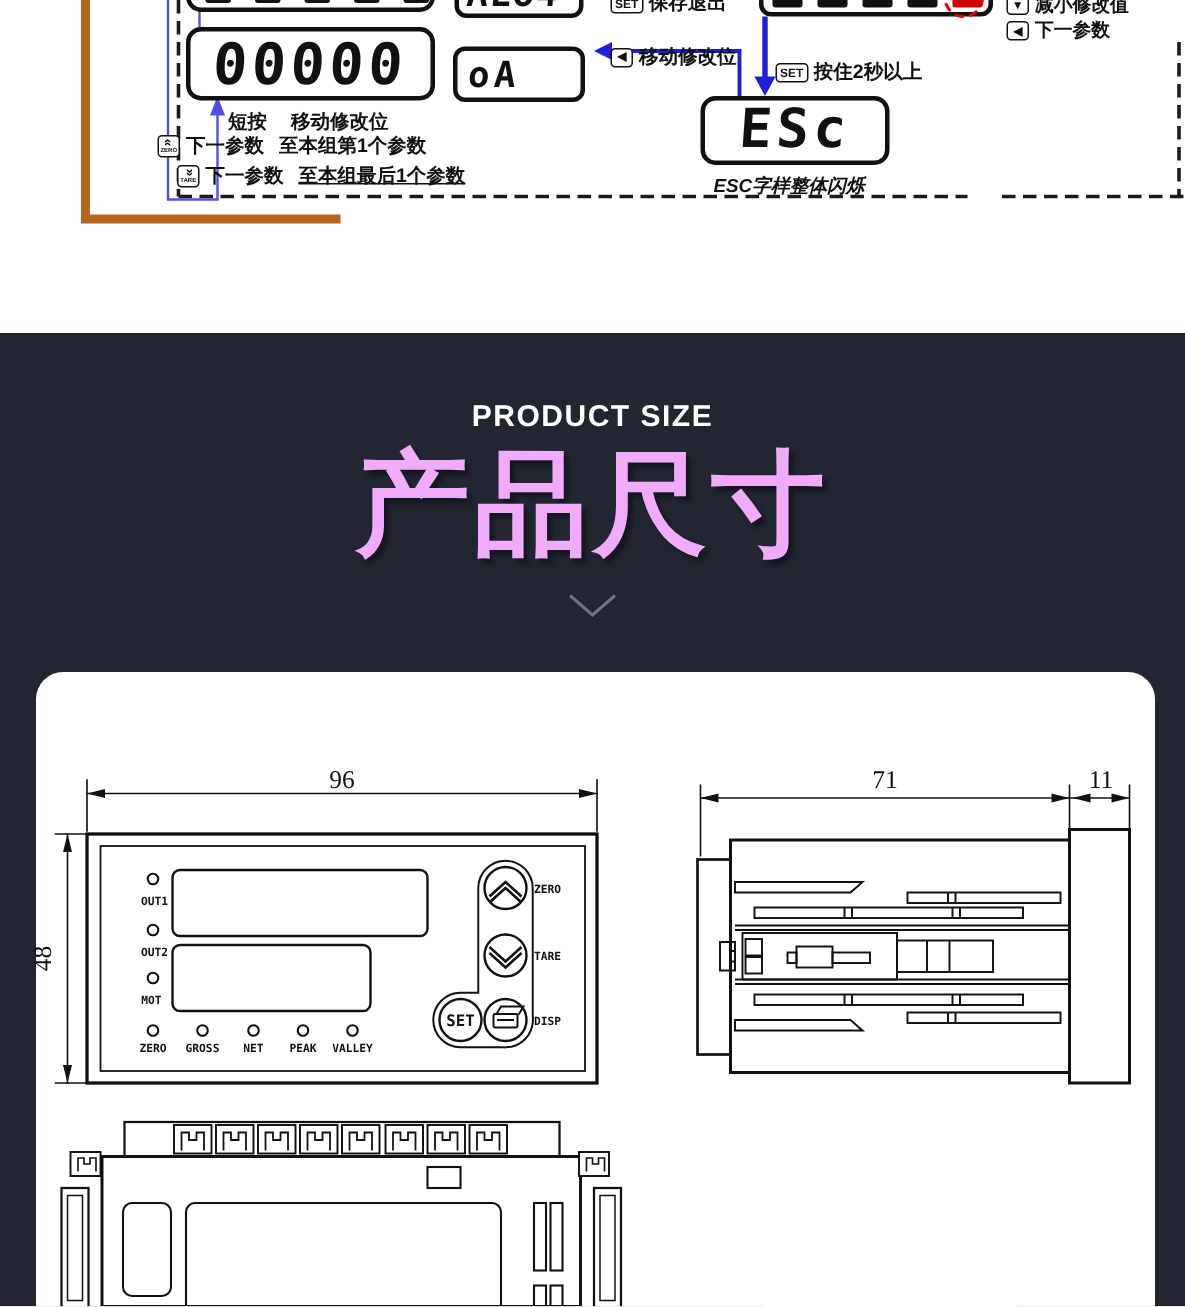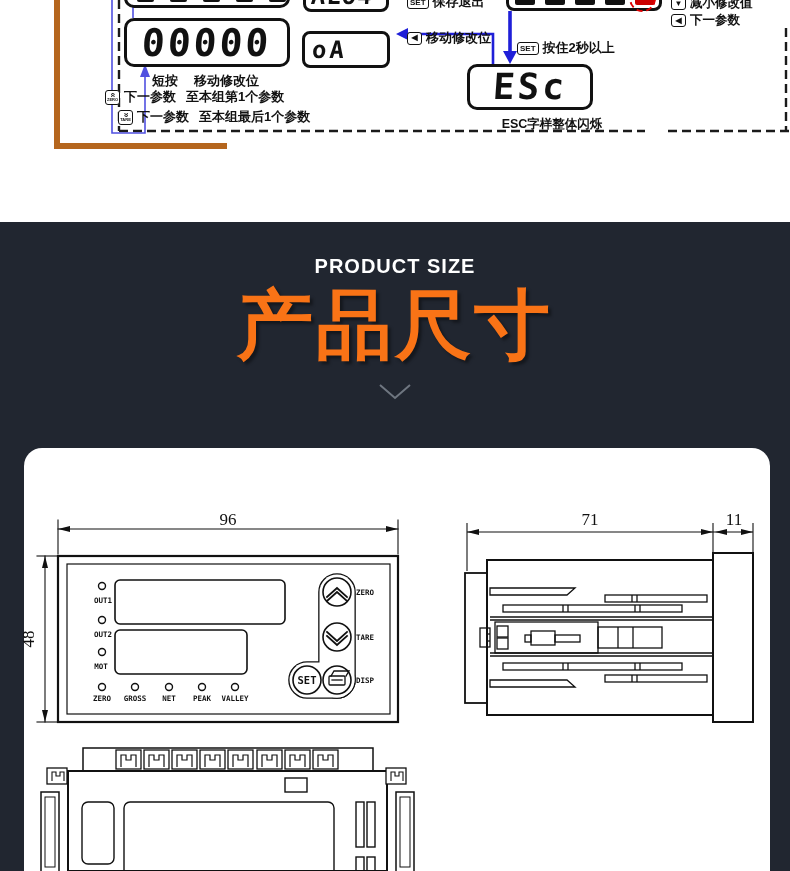--- a/index.html
+++ b/index.html
@@ -18,22 +18,22 @@
   .ic-key { display:inline-flex; width:15px; height:13px; border:1.5px solid #111; border-radius:3px; align-items:center; justify-content:center; font-size:8px; line-height:1; background:#fff; }
   .keyicon { display:inline-flex; flex-direction:column; align-items:center; justify-content:center; width:15px; height:15px; border:1.4px solid #111; border-radius:3px; background:#fff; }
   .keyicon .chev { font-size:9px; line-height:6px; font-weight:700; }
   .keyicon .chev.up { transform:rotate(90deg); }
   .keyicon .chev.dn { transform:rotate(-90deg); }
   .keyicon .klab { font-size:4px; line-height:4px; letter-spacing:0; }
   .redcircle { position:absolute; border:2px dashed #e00000; border-radius:50%; }
 
   
   .banner { position:relative; width:790px; height:218px; background:#212630; text-align:center; overflow:hidden; }
-  .banner .sub { padding-top:33px; color:#ffffff; font-size:20px; font-weight:700; letter-spacing:1px; }
-  .banner .big { margin-top:8px; color:#f97316; font-size:76px; font-weight:900; letter-spacing:3px; line-height:1.02; text-shadow:3px 3px 3px rgba(0,0,0,0.40); }
+  .banner .sub { padding-top:45px; color:#ffffff; font-size:20px; font-weight:700; letter-spacing:1px; }
+  .banner .big { margin-top:8px; color:#f0abfc; font-size:76px; font-weight:900; letter-spacing:3px; line-height:1.02; text-shadow:3px 3px 3px rgba(0,0,0,0.40); }
   .banner .chev-down { margin-top:18px; }
 
   
   .dims { position:relative; width:790px; height:431px; background:#212630; overflow:hidden; }
   .card { position:absolute; left:24px; top:8px; width:746px; height:460px; background:#fff; border-radius:18px; }
   .dims svg.draw { position:absolute; left:0; top:0; }
   text.cad { font-family:"Liberation Serif", serif; font-size:17px; fill:#111; }
   text.tech { font-family:"DejaVu Sans Mono", monospace; font-size:7.5px; fill:#111; font-weight:bold; }
   text.btn { font-family:"DejaVu Sans Mono", monospace; font-size:10.5px; fill:#111; font-weight:bold; }
 </style>
@@ -113,21 +113,21 @@
       <span>移动修改位</span>
     </div>
     <div class="cn" style="left:517px; top:39px;">
       <span class="ic-set">SET</span>
       <span>按住2秒以上</span>
     </div>
 
     <div class="lcd" style="left:467px; top:64px; width:126px; height:46px;">
       <span class="seg7" style="font-size:36px;">ESc</span>
     </div>
-    <div class="cn" style="left:477px; top:116px; width:150px; justify-content:center; font-size:12.5px;">
+    <div class="cn" style="left:451px; top:116px; width:150px; justify-content:center; font-size:12.5px;font-style:italic;">
       <span>ESC字样整体闪烁</span>
     </div>
 
     <div class="cn" style="left:671px; top:-5px; font-size:12.5px;">
       <span class="ic-key">▼</span>
       <span>减小修改值</span>
     </div>
     <div class="cn" style="left:671px; top:12px; font-size:12.5px;">
       <span class="ic-key">◀</span>
       <span>下一参数</span>
@@ -145,21 +145,21 @@
       </span>
       <span>下一参数</span>
       <span style="margin-left:6px;text-align:center;">至本组第1个参数</span>
     </div>
     <div class="cn" style="left:105px; top:108px;padding-left:13px;">
       <span class="keyicon">
         <span class="chev dn">«</span>
         <span class="klab">TARE</span>
       </span>
       <span>下一参数</span>
-      <span style="margin-left:6px;">至本组最后1个参数</span>
+      <span style="margin-left:6px;text-decoration:underline;">至本组最后1个参数</span>
     </div>
   </section>
 
   <section class="banner">
     <div class="sub">PRODUCT SIZE</div>
     <div class="big">产品尺寸</div>
     <svg class="chev-down" width="36" height="20">
       <polyline points="3,3 18,16 33,3" fill="none" stroke="#6f7680" stroke-width="2"></polyline>
     </svg>
   </section>

